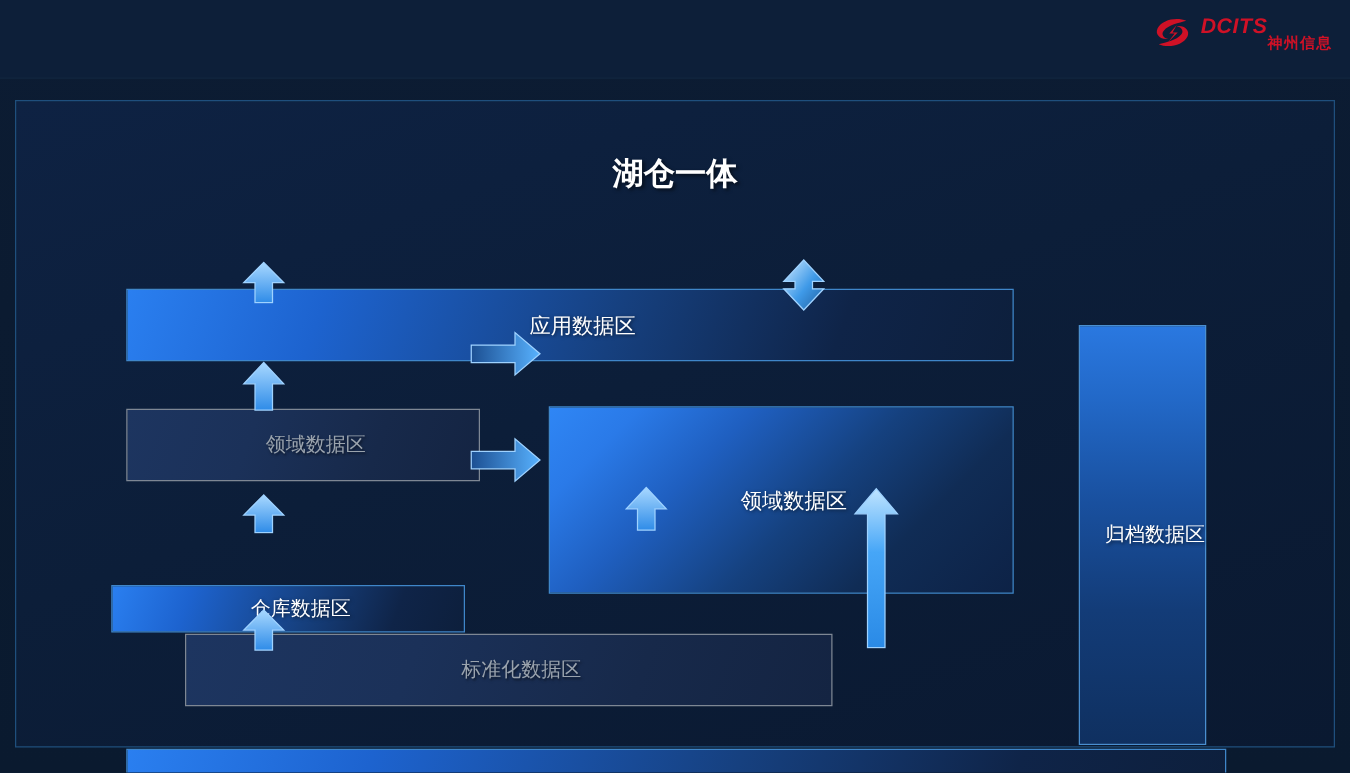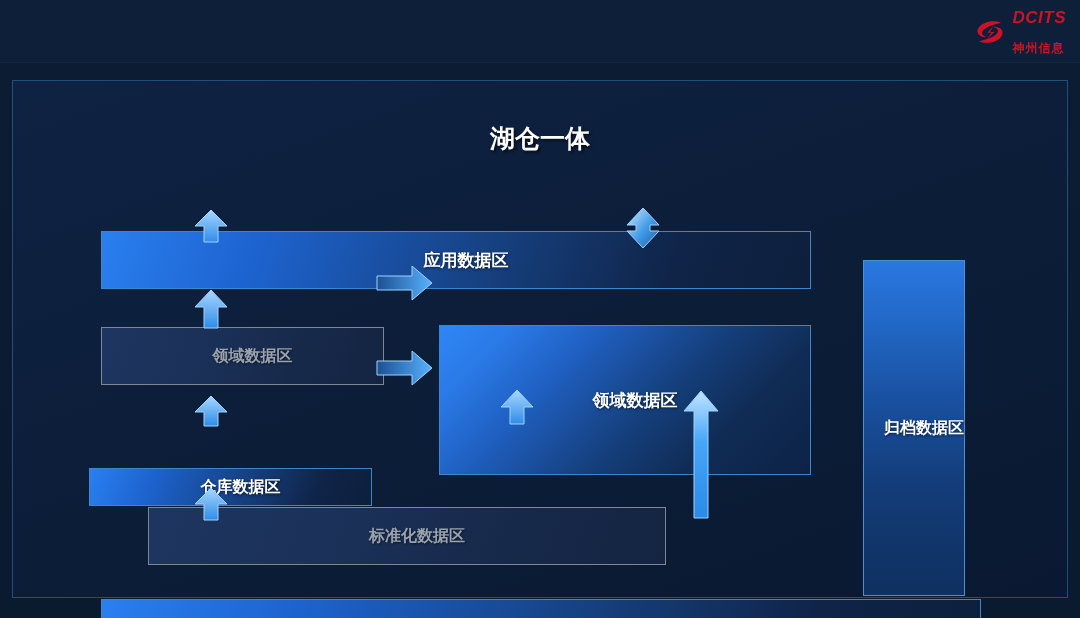--- a/index.html
+++ b/index.html
@@ -25,21 +25,21 @@
     position: absolute; left: 14px; top: 11px;
     font-size: 31px; font-weight: bold; color: #ffffff;
     letter-spacing: 1px;
     text-shadow: 2px 2px 3px rgba(0,0,0,.55);
   }
   .logo {
     position: absolute; right: 14px; top: 9px;
     display: flex; align-items: center; gap: 6px;
   }
   .logo-mark { width: 34px; height: 34px; display: block; }
-  .logo-text { display: flex; flex-direction: column; line-height: 1; justify-content: center; }
+  .logo-text { display: flex; flex-direction: row; line-height: 1; justify-content: center; }
   .logo-en {
     font-size: 17px; font-weight: bold; color: #cf1126;
     letter-spacing: .5px; font-style: italic;
   }
   .logo-cn {
     font-size: 12px; font-weight: bold; color: #cf1126;
     letter-spacing: 1px; margin-top: 16px;
   }
 
   
@@ -54,21 +54,21 @@
     text-align: center;
     font-size: 25px; font-weight: bold; color: #ffffff;
     text-shadow: 2px 2px 3px rgba(0,0,0,.55);
     margin-top: 41px;
   }
 
   
   .zone {
     position: absolute;
     display: flex; align-items: center; justify-content: center;
-    font-weight: bold; color: #ffffff;
+    font-weight: normal; color: #ffffff;
     text-shadow: 1px 1px 3px rgba(0,0,0,.6);
     font-size: 16px;
     padding-left: 20px;
   }
   .zone.active {
     background: linear-gradient(110deg,#2a7ff0 0%, #1d63cf 22%, #16407f 55%, #0f2448 80%, #0d1f3c 100%);
     border: 1px solid #3f86c9;
   }
   .zone.dim {
     background: linear-gradient(110deg,#1d3560 0%, #1b3159 35%, #17294a 70%, #142442 100%);

